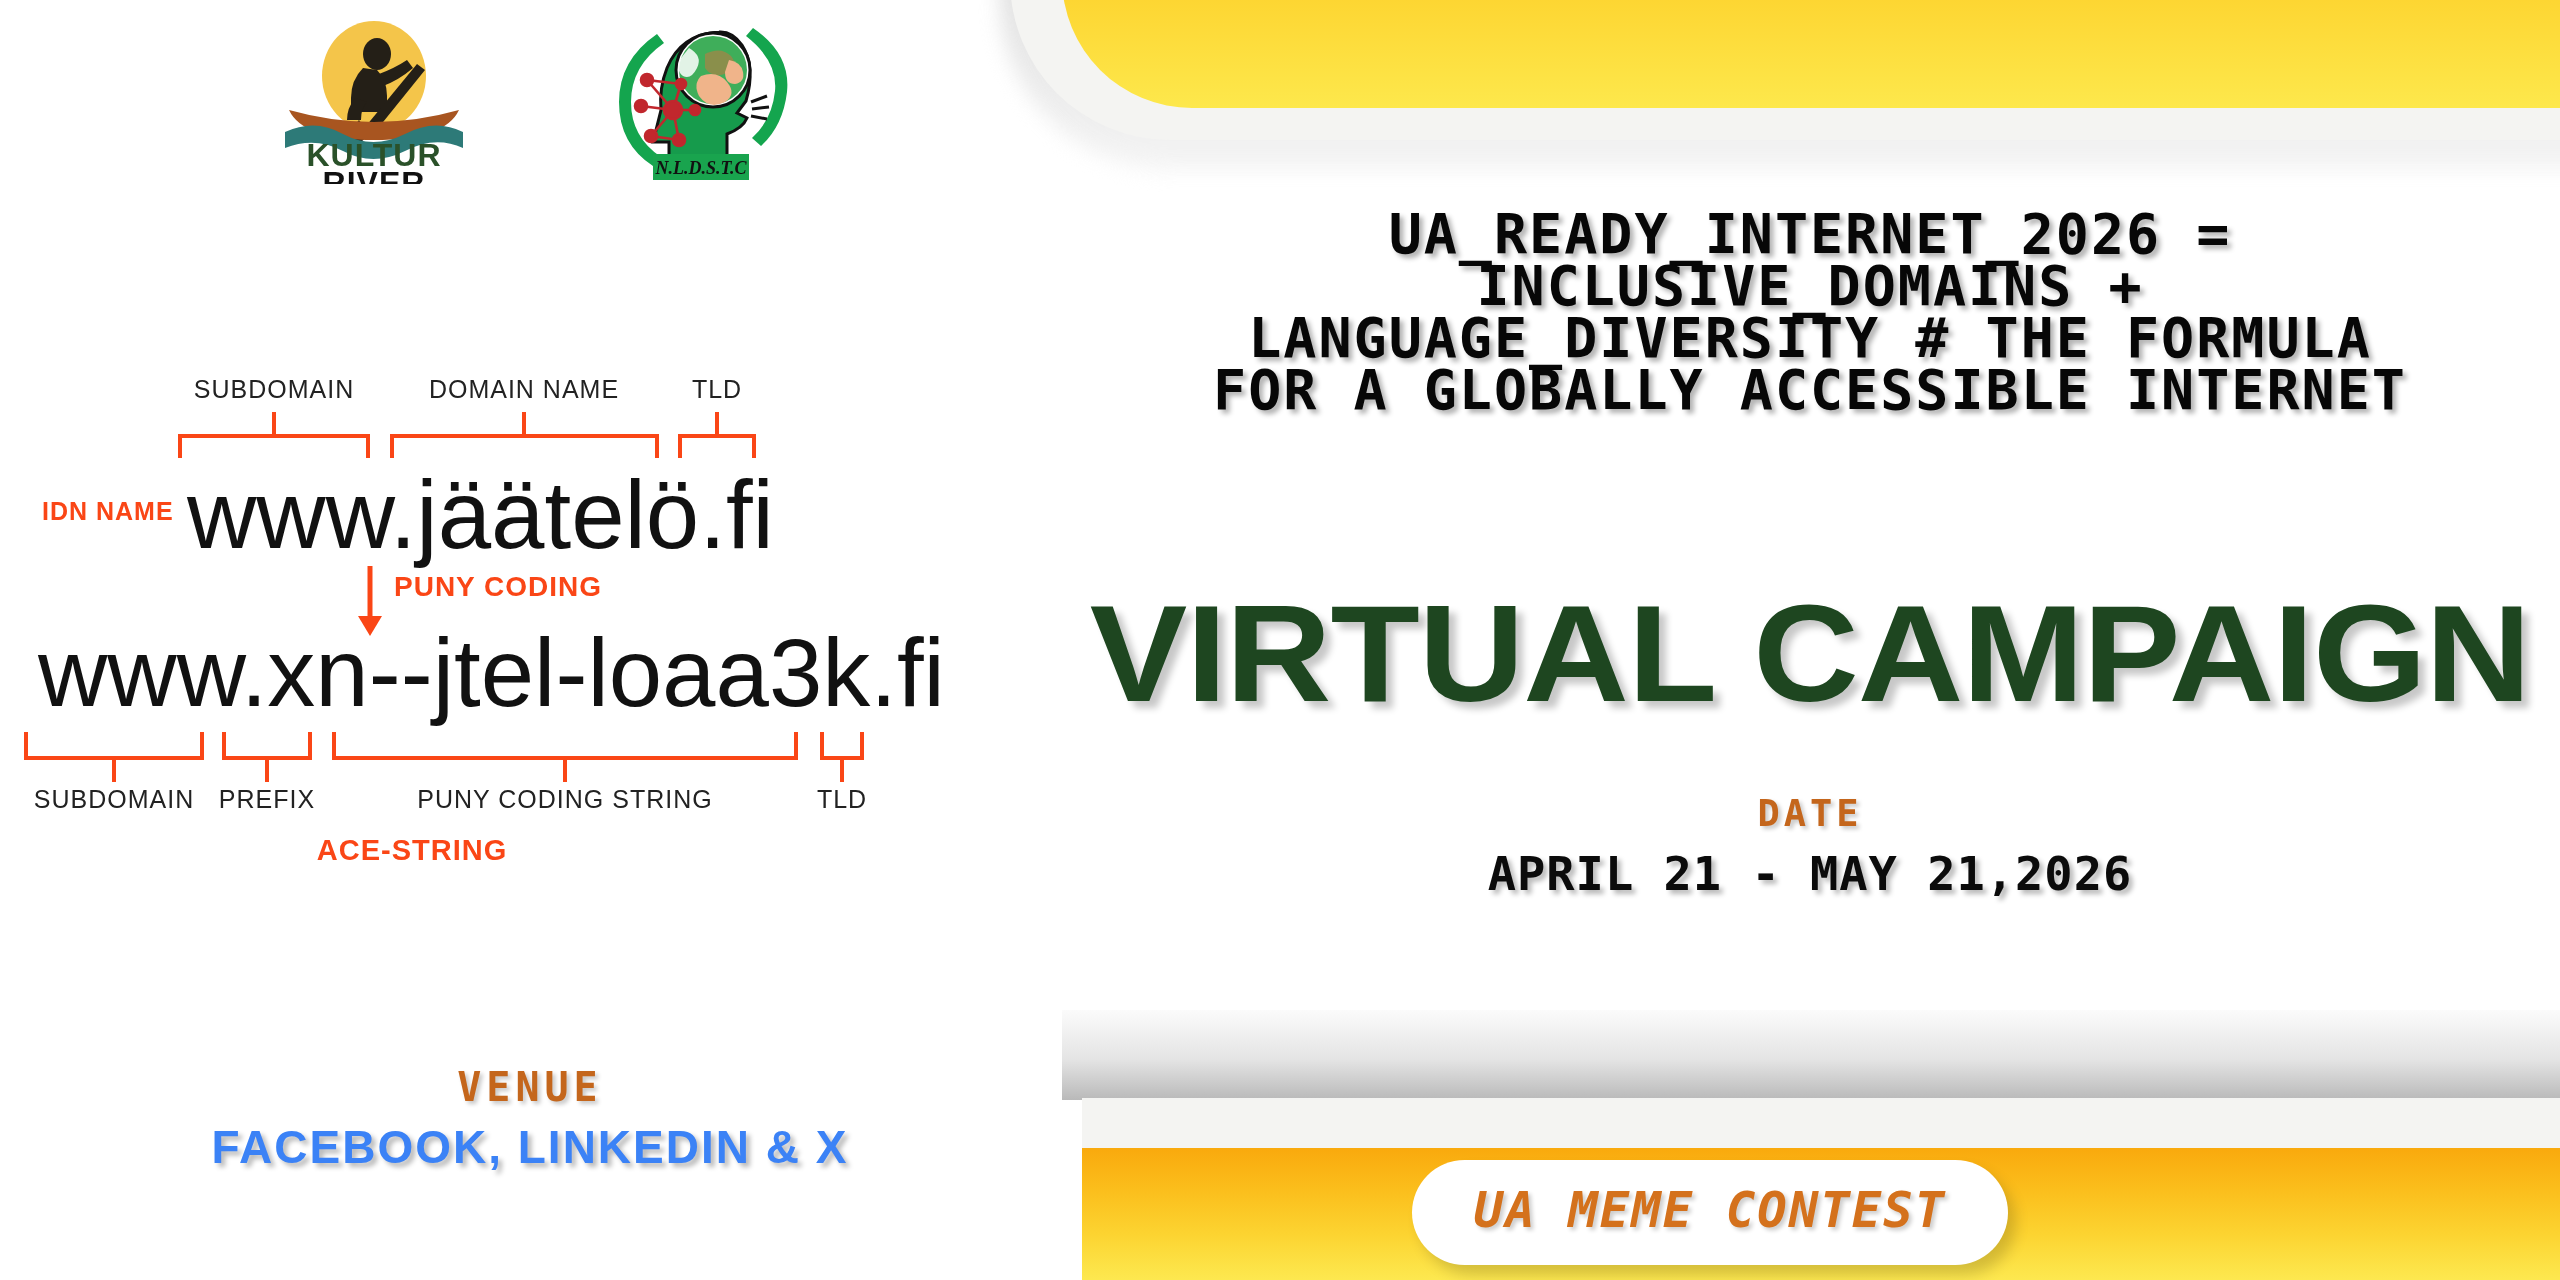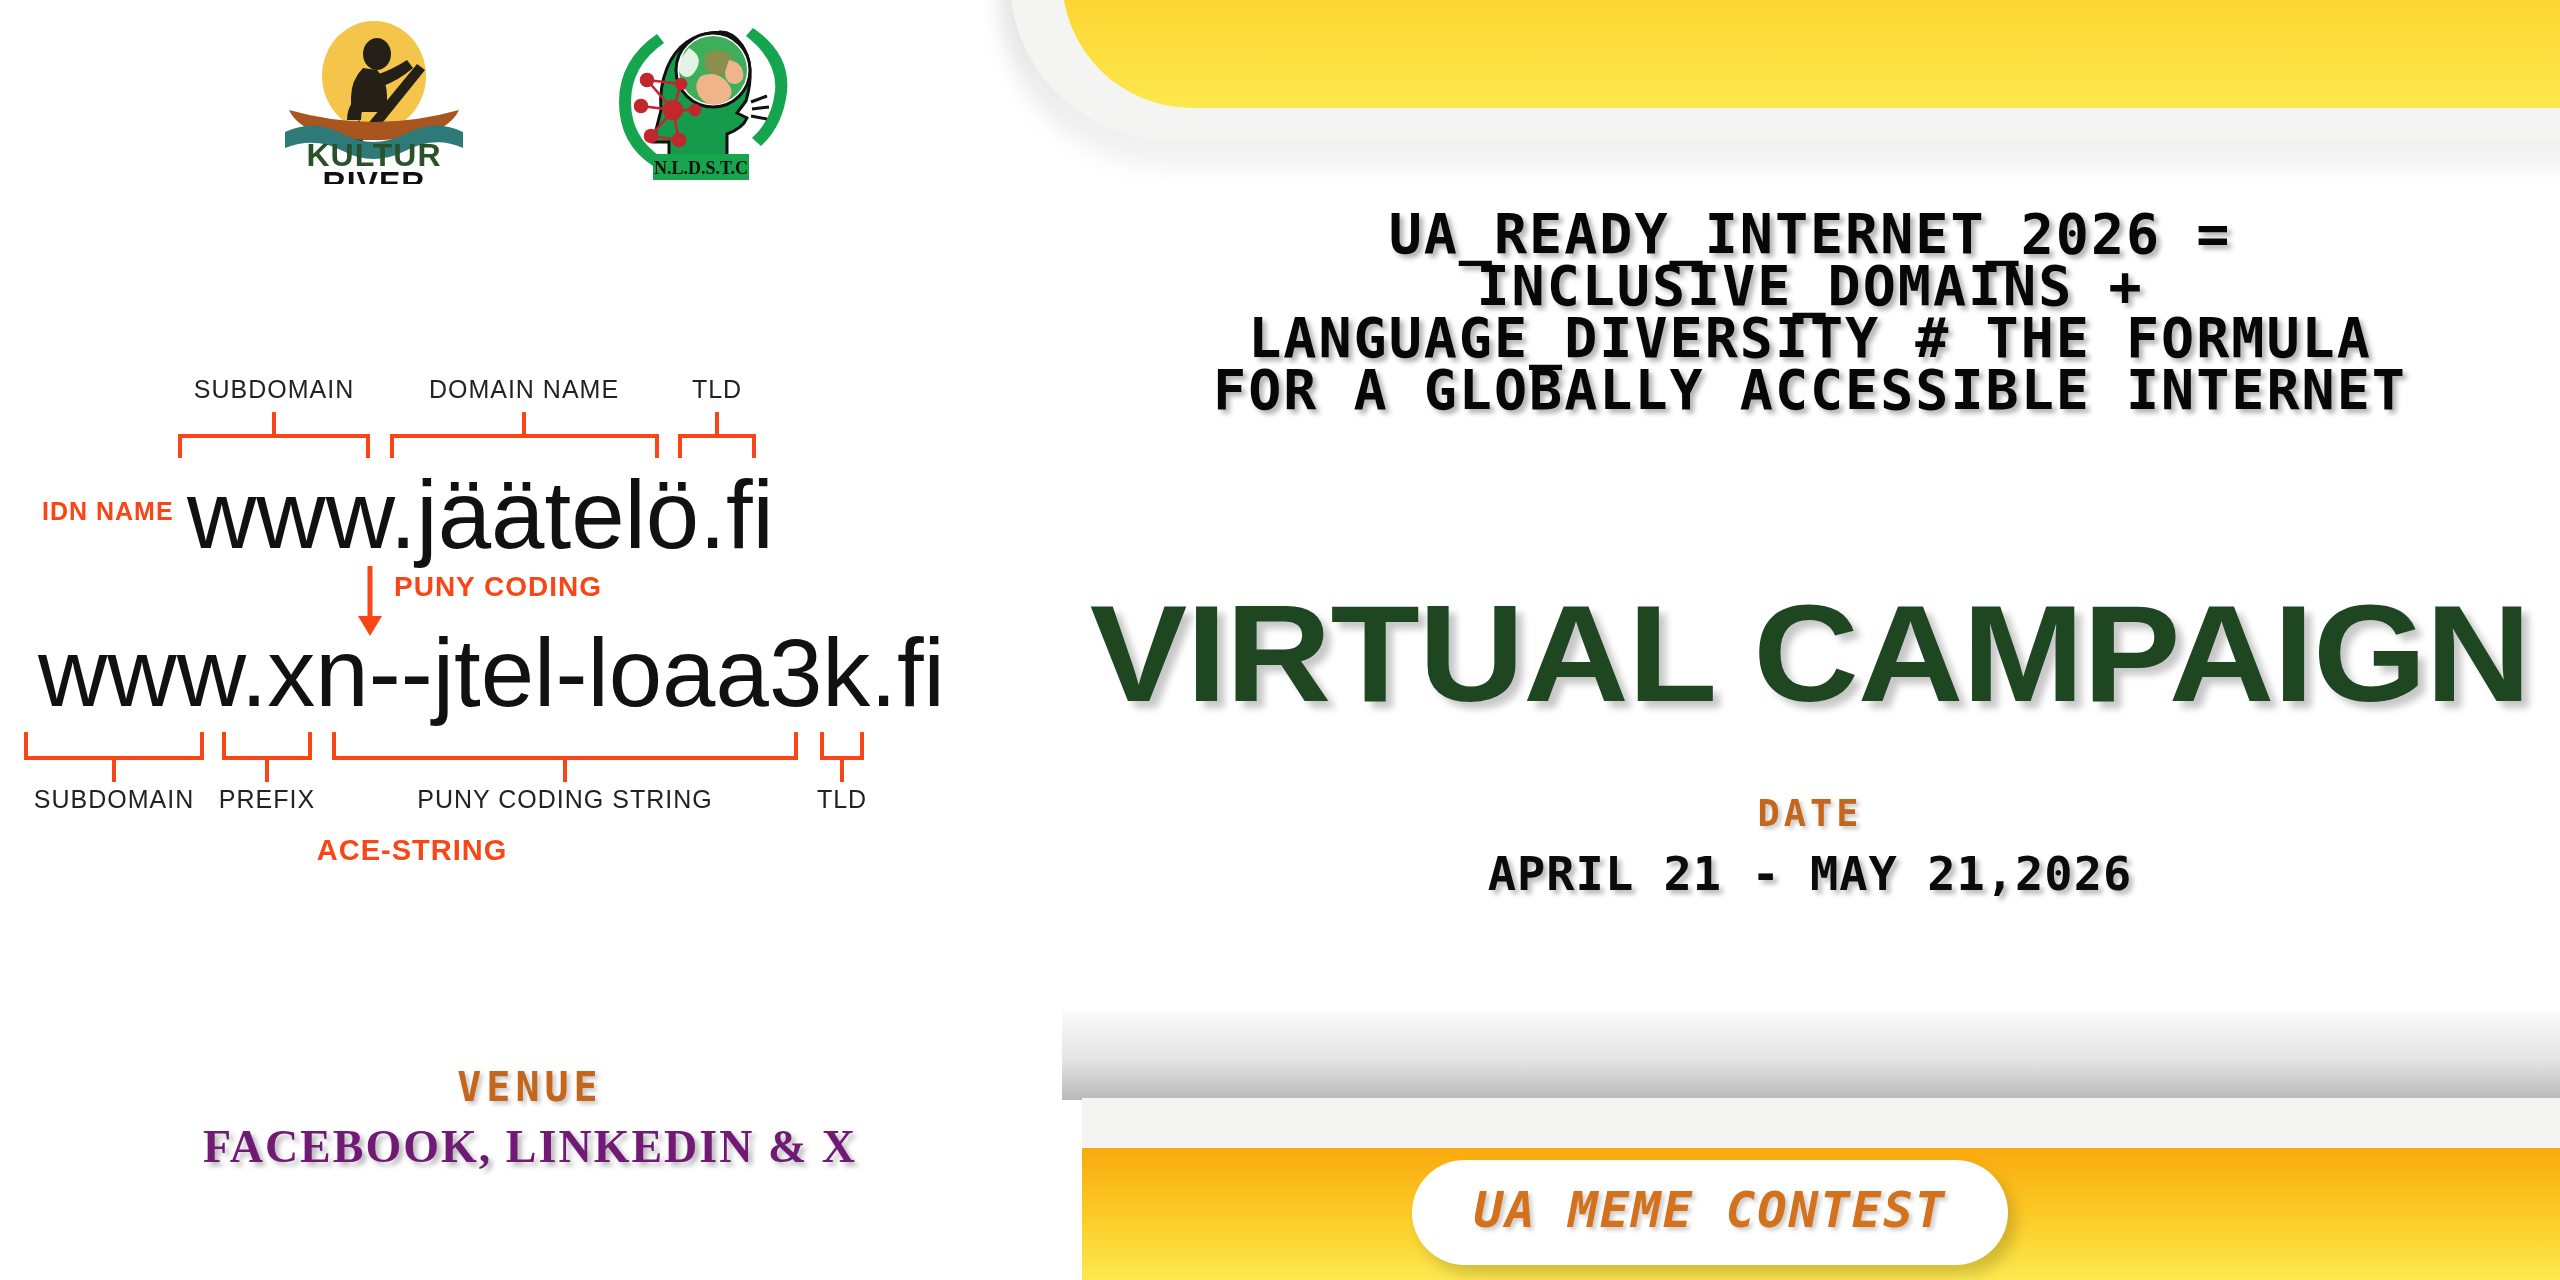--- a/index.html
+++ b/index.html
@@ -48,44 +48,44 @@
   
   .left{
     position:absolute;left:0;top:0;width:1060px;height:1280px;
   }
 
   .logos{
     position:absolute;left:0;top:14px;width:1060px;
     display:flex;justify-content:center;align-items:flex-start;gap:112px;
   }
   .logo-kultur{width:230px;}
-  .logo-nldstc{width:200px;}
+  .logo-nldstc{width:200px;font-style:italic;}
   .logo-kultur svg,.logo-nldstc svg{display:block;width:100%;height:auto;}
 
   
   .diagram{
     position:absolute;left:12px;top:368px;width:1000px;height:560px;
   }
   .diagram svg{display:block;width:100%;height:100%;}
 
   
   .venue{
     position:absolute;left:0;top:1052px;width:1060px;text-align:center;
   }
   .venue-label{
     font-family:"DejaVu Sans Mono","Liberation Sans",sans-serif;
     font-weight:bold;font-size:40px;letter-spacing:5px;
     color:#c4661c;
     text-shadow:3px 3px 4px rgba(0,0,0,.22);
     margin:12px 0 10px 0;
   }
   .venue-value{
-    font-family:Liberation Serif, serif;
+    font-family:Liberation Sans, sans-serif;
     font-weight:bold;font-size:46px;letter-spacing:2px;
-    color:#701a75;
+    color:#3b82f6;
     text-shadow:4px 4px 5px rgba(0,0,0,.28);
     margin:8px;white-space:nowrap;
   }
 
   
   .right{
     position:absolute;left:1060px;top:0;width:1500px;height:1056px;
   }
 
   .headline{

